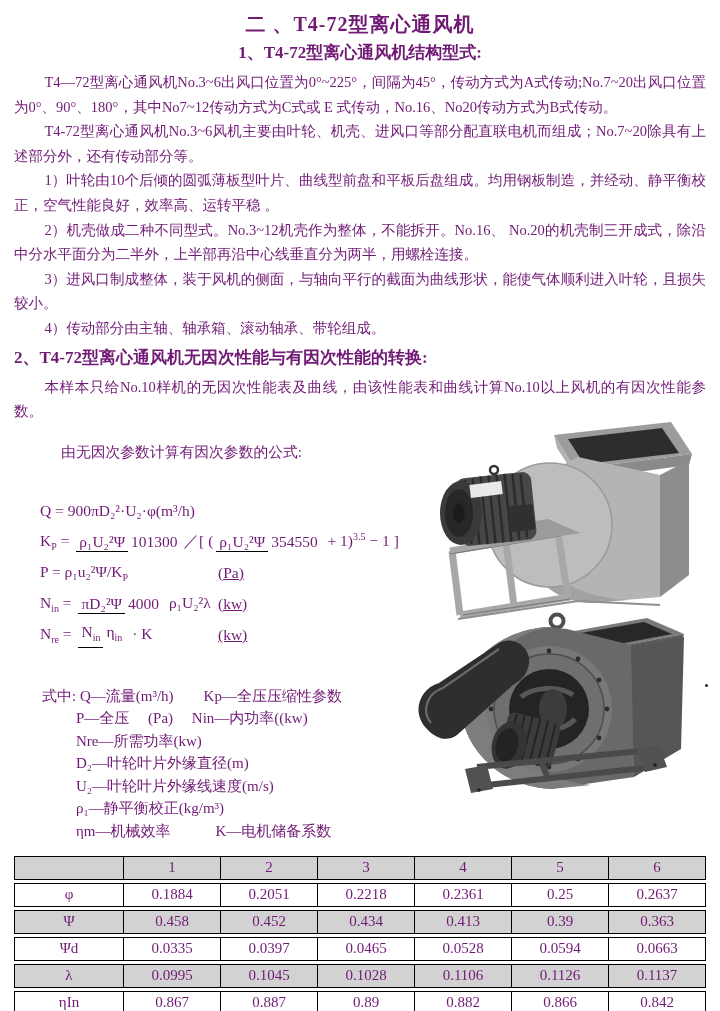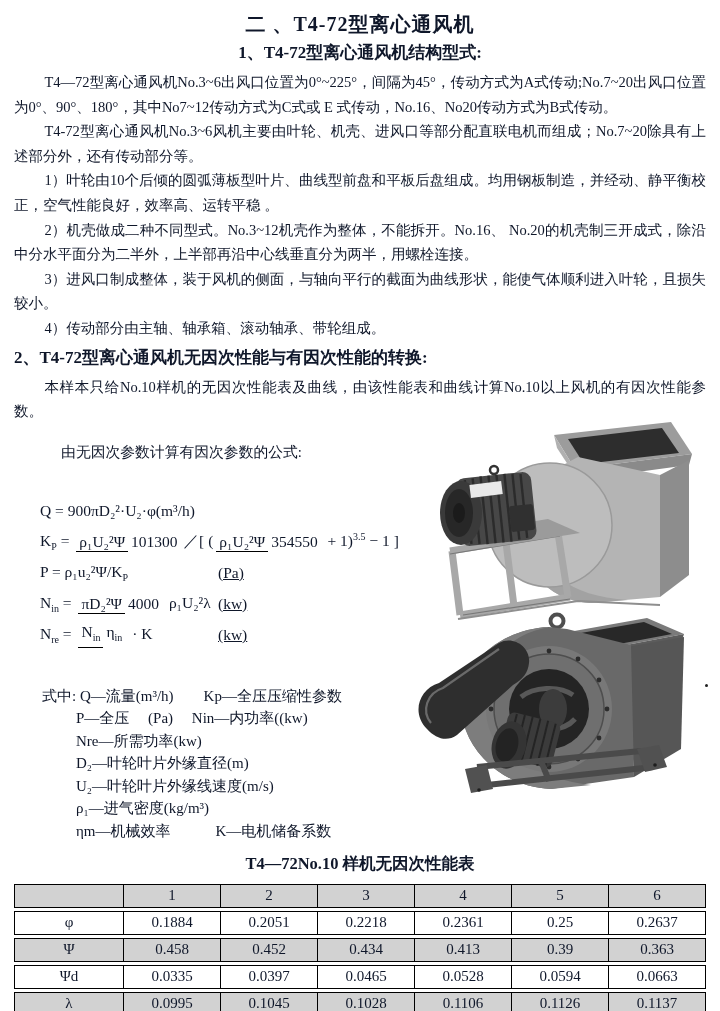--- a/index.html
+++ b/index.html
@@ -1,16 +1,16 @@
 <!DOCTYPE html>
 <html><head>
 <meta charset="utf-8">
 <style>
   html,body{margin:0;padding:0;background:#888;}
-  .page{position:relative;width:720px;height:1011px;margin:0 auto;background:#fff;color:#0f172a;
+  .page{position:relative;width:720px;height:1011px;margin:0 auto;background:#fff;color:#701a75;
         font-family:"Liberation Serif","DejaVu Serif",serif;overflow:hidden;}
   .doc-title{text-align:center;font-size:20px;font-weight:bold;letter-spacing:1px;padding-top:11px;margin:0;}
   .content{padding:0 14px;}
   .sec-head{font-size:17px;font-weight:bold;margin:0;line-height:22px;}
   #sec1-head{margin-top:4px;margin-bottom:6px;text-align:center;}
   #sec2-head{margin-top:6px;margin-bottom:6px;}
   p.body{font-size:14.5px;line-height:24.6px;margin:0;text-indent:2.1em;text-align:justify;}
   p.lead{font-size:14.8px;line-height:25px;margin:16px;text-indent:2.1em;}
   
   .mid{position:relative;height:372px;}
@@ -89,26 +89,25 @@
               </span> · K</span>
             <span class="unit">(kw)</span>
           </div>
         </div>
       <div class="where">
         <div class="first"><span class="w-label">式中:</span> <span>Q—流量(m³/h)　　Kp—全压压缩性参数</span></div>
         <div class="rest">P—全压　 (Pa)　  Nin—内功率((kw)</div>
         <div class="rest">Nre—所需功率(kw)</div>
         <div class="rest">D₂—叶轮叶片外缘直径(m)</div>
         <div class="rest">U₂—叶轮叶片外缘线速度(m/s)</div>
-        <div class="rest">ρ₁—进气密度(kg/m³)</div>
+        <div class="rest">ρ₁—静平衡校正(kg/m³)</div>
         <div class="rest">ηm—机械效率　　　K—电机储备系数</div>
       </div>
     </div>
 
-    <h3 class="tbl-title">T4—72No.10 样机无因次性能表</h3>
     <table class="perf">
       <tbody id="perf-body">
           <tr class="shaded">
             <td></td>
             <td>1</td>
             <td>2</td>
             <td>3</td>
             <td>4</td>
             <td>5</td>
             <td>6</td>

